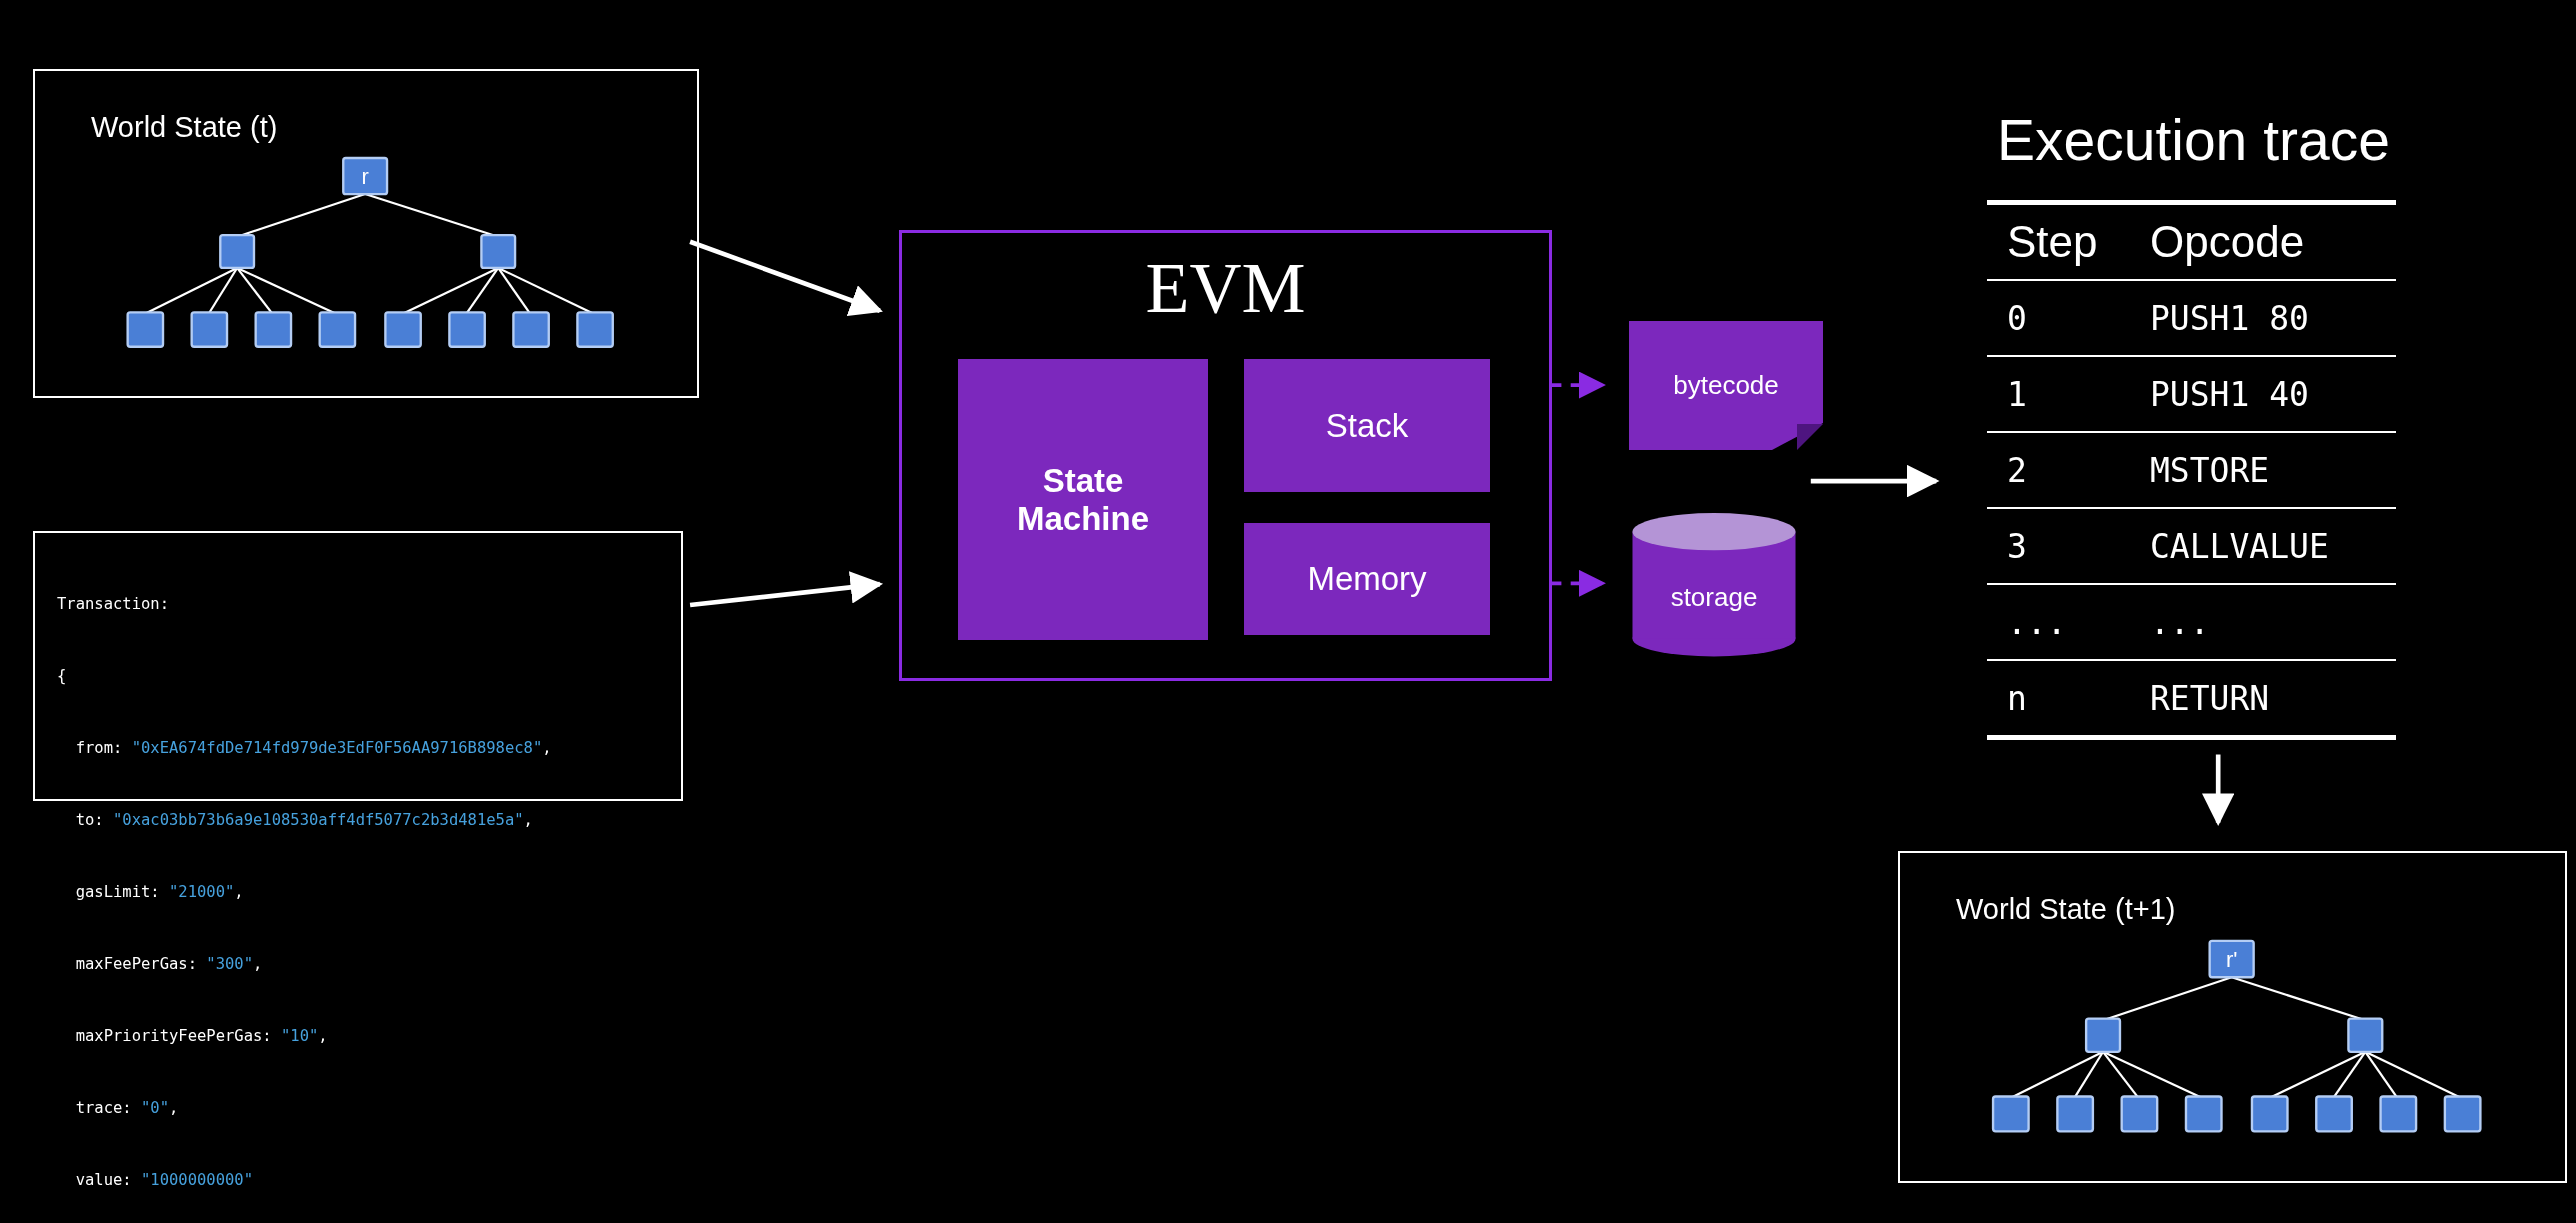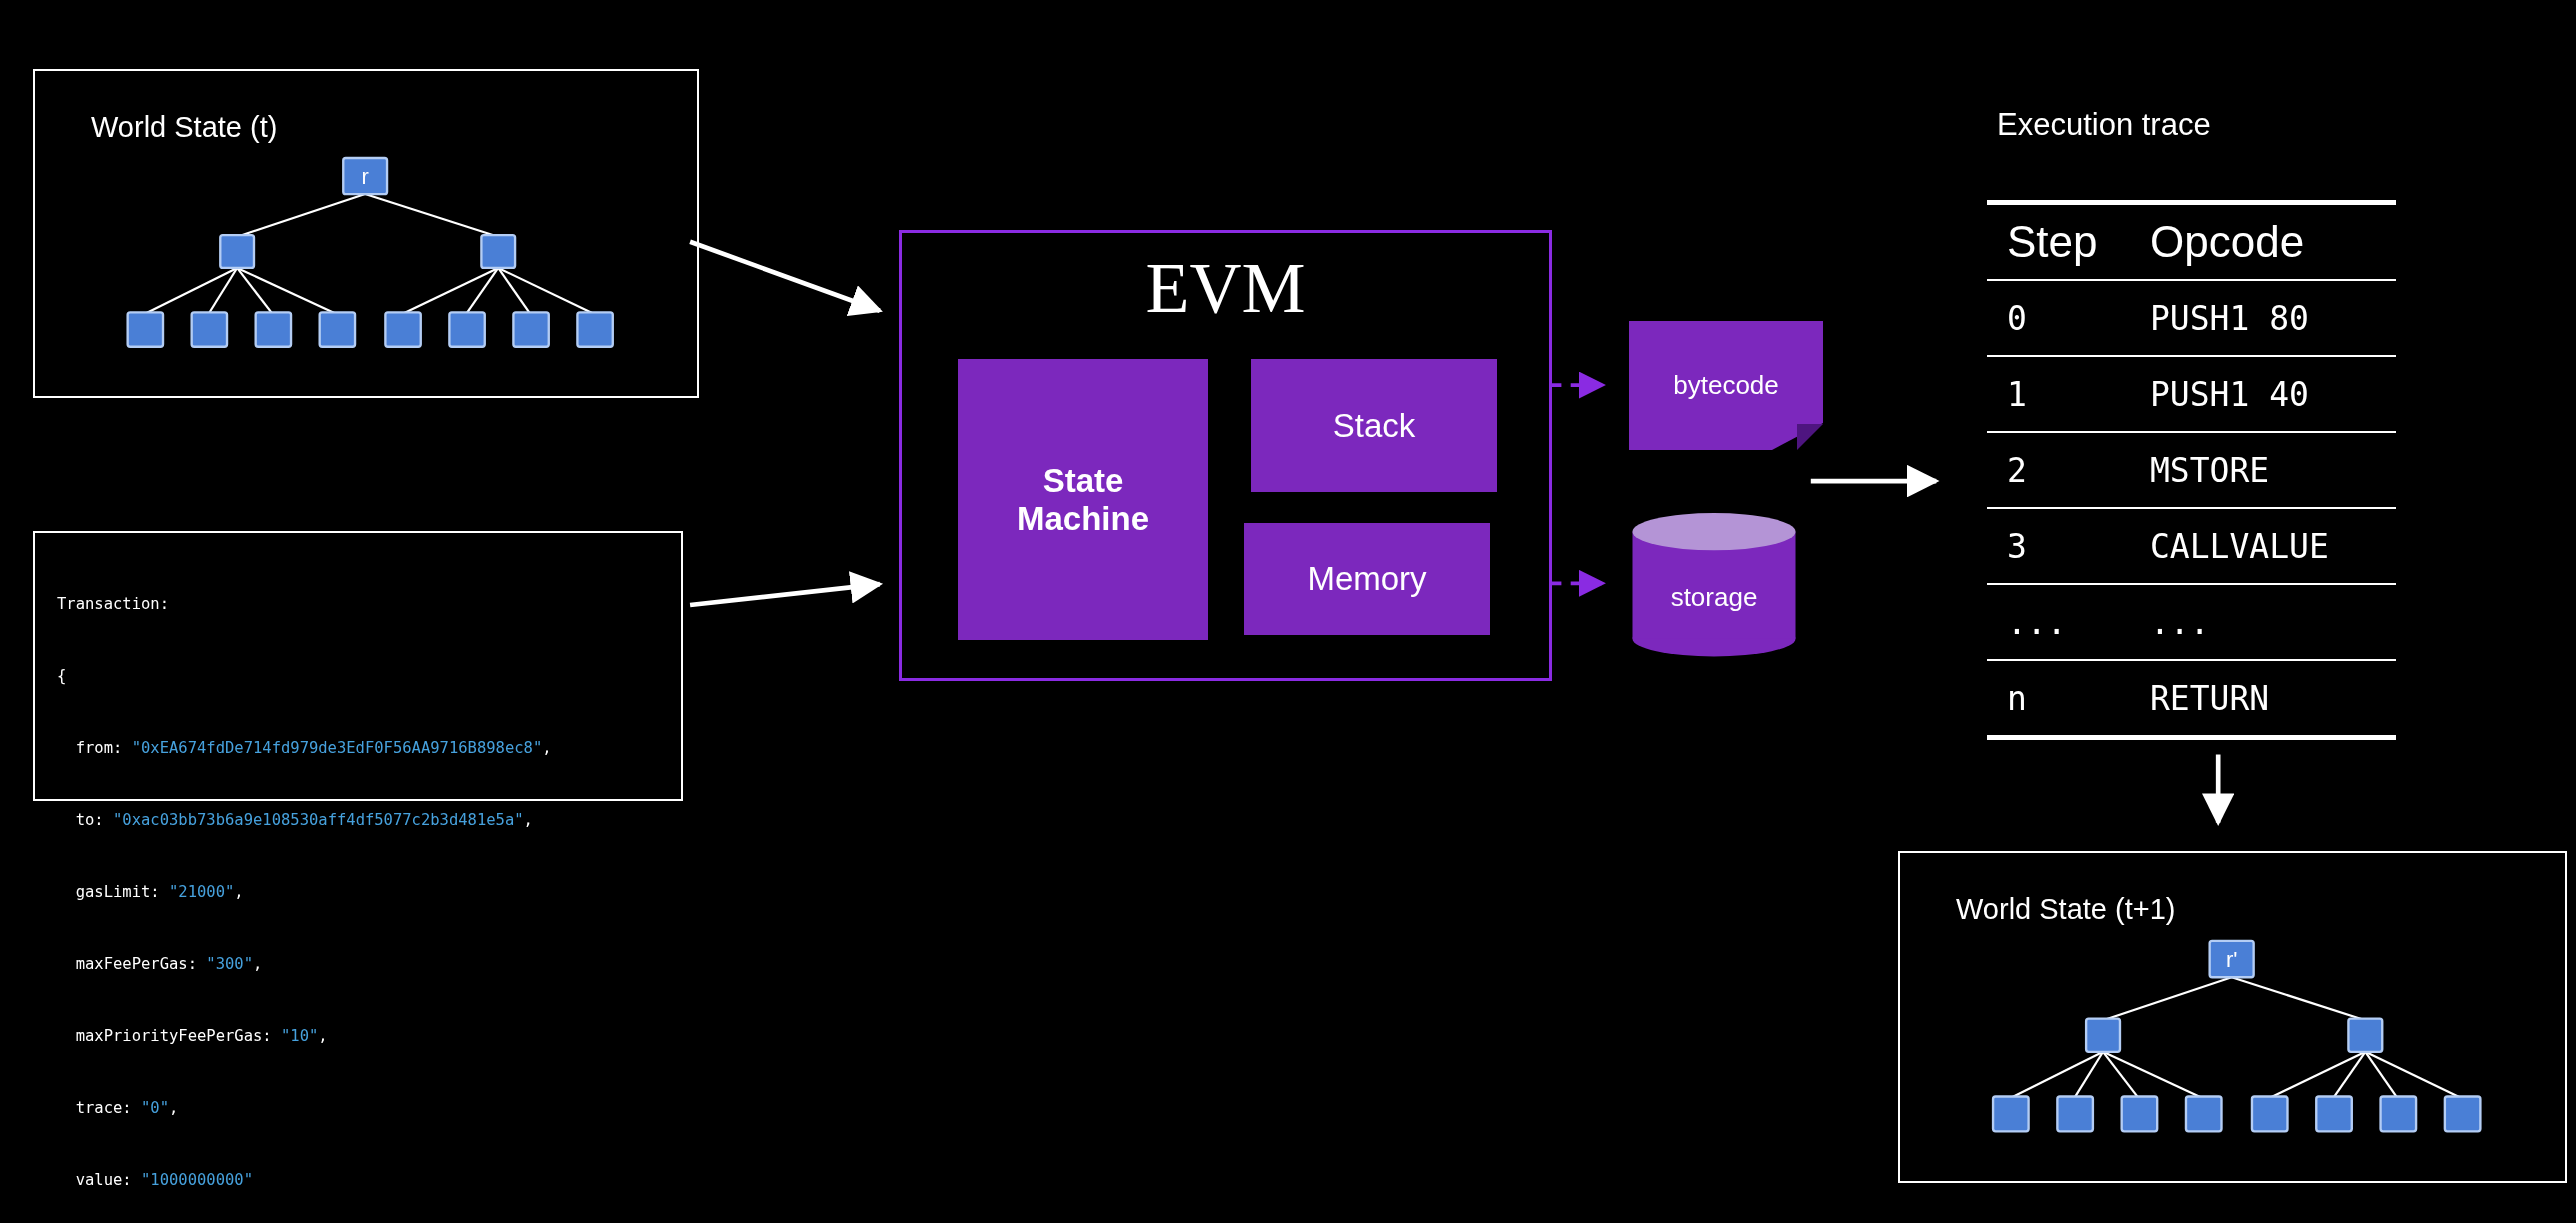--- a/index.html
+++ b/index.html
@@ -37,21 +37,21 @@
   #evm { position: absolute; left: 899px; top: 230px; width: 647px; height: 445px; border: 3.9px solid var(--purple-border, #8a2be2); }
   .evm-title { position: absolute; top: 14px; left: 0; width: 100%; text-align: center; font-size: 72px; color: var(--text-white, #fff); font-family: Liberation Serif, serif; }
   .evm-cell {
     position: absolute; background: var(--purple-fill, #7c28bd);
     color: var(--text-white, #fff);
     display: flex; align-items: center; justify-content: center;
     text-align: center; font-size: 33px;
   }
   #evm-sm    { left: 56px;  top: 126px; width: 250px; height: 281px; }
   #evm-sm span { max-width: 178px; font-weight: bold; }
-  #evm-stack { left: 342px; top: 126px; width: 246px; height: 133px; margin-left: 7px; }
+  #evm-stack { left: 342px; top: 126px; width: 246px; height: 133px; }
   #evm-mem   { left: 342px; top: 290px; width: 246px; height: 112px; }
 
   
   #bytecode { position: absolute; left: 1629px; top: 321px; width: 194px; height: 129px; }
   #bytecode .shape {
     position: absolute; inset: 0; background: var(--purple-fill, #7c28bd);
     clip-path: polygon(0 0, 100% 0, 100% 102px, 143px 100%, 0 100%);
   }
   #bytecode .fold {
     position: absolute; right: 0; bottom: 0; width: 26px; height: 26px;
@@ -65,21 +65,21 @@
   }
 
   
   #storage { position: absolute; left: 1629px; top: 510px; width: 170px; height: 148px; }
   #storage svg { position: absolute; inset: 0; width: 100%; height: 100%; }
   #storage .shape-label { padding-top: 26px; }
   .cyl-body { fill: var(--purple-fill, #7c28bd); }
   .cyl-top  { fill: var(--cylinder-top, #b494d6); }
 
   
-  #trace-title { position: absolute; left: 1997px; top: 107px; font-size: 31px; color: var(--text-white, #fff); }
+  #trace-title { position: absolute; left: 1997px; top: 107px; font-size: 57px; color: var(--text-white, #fff); }
   #trace-table { position: absolute; left: 1987px; top: 200px; width: 409px; border-top: 5.4px solid var(--outline-white, #fff); }
   .trace-row {
     display: flex; align-items: center; height: 74px;
     border-bottom: 2.3px solid var(--outline-white, #fff);
     color: var(--text-white, #fff);
     font-family: "DejaVu Sans Mono", monospace; font-size: 33px;
   }
   .trace-row.header { font-family: "Liberation Sans", sans-serif; font-size: 44px; }
   .trace-row:last-child { border-bottom: 5.4px solid var(--outline-white, #fff); }
   .cell-step { width: 143px; padding-left: 20px; flex: none; }

